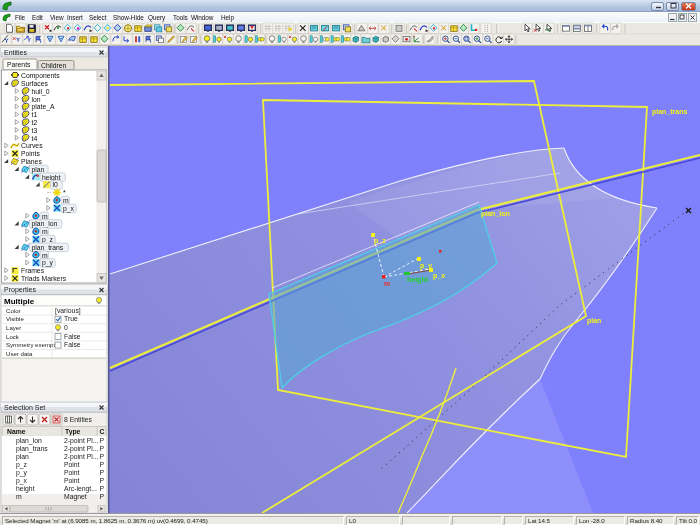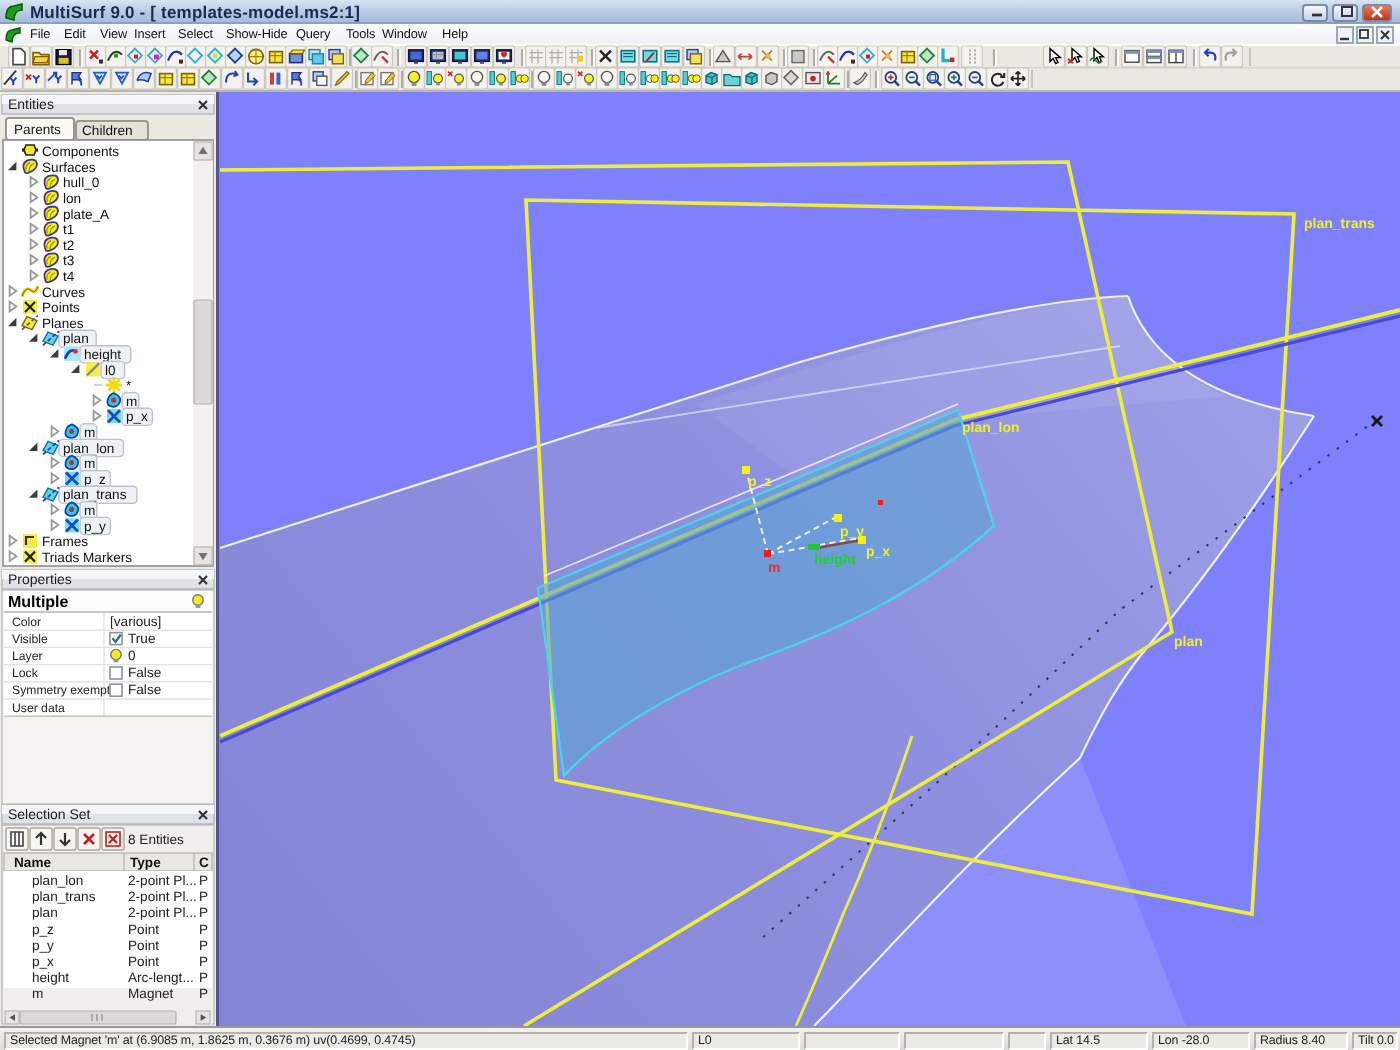--- a/index.html
+++ b/index.html
@@ -7,21 +7,20 @@
 #menubar{position:absolute;left:0;top:12px;width:700px;height:11px;background:linear-gradient(#fbfcfd,#eef1f5);border-bottom:1px solid #d0d0cc}
 #menubar span{position:absolute;top:2px;font-size:6.4px;letter-spacing:-0.05px;color:#111}
 .winbtn{position:absolute;top:1.5px;width:13px;height:9px;border:1px solid #7a8aa8;border-radius:2px;background:linear-gradient(#f4f8fc,#c2d2e8)}
 #statusbar{position:absolute;left:0;top:513px;width:700px;height:12px;background:linear-gradient(#f4f3f0,#dedbd4);border-top:1px solid #9a97a0;font-size:6.2px;letter-spacing:-0.05px;color:#222}
 #statusbar .seg{position:absolute;top:1.5px;height:9px;border:1px solid #b5b2ab;border-right-color:#fff;border-bottom-color:#fff;background:#eceae4;overflow:hidden;white-space:nowrap;padding-left:2px;line-height:8.5px}
 </style></head><body>
 <div id="titlebar">
     <svg style="position:absolute;left:2px;top:1px" width="11" height="10">
       <path d="M1,8 Q1,2 5,2 L9,1 L9,4 Q5,4 5,9 Z" fill="#18a018" stroke="#0a5a0a" stroke-width="0.8"></path>
     </svg>
-    <span class="t">MultiSurf 9.0 - [ templates-model.ms2:1]</span>
     <span class="winbtn" style="left:651px"></span>
     <span class="winbtn" style="left:666px"></span>
     <span class="winbtn" style="left:681px;width:15px;background:linear-gradient(#e87a5a,#c23218)"></span>
     <svg style="position:absolute;left:653px;top:2px" width="44" height="8">
       <path d="M3,5.5 h5" stroke="#334" stroke-width="1.4"></path>
       <rect x="18" y="1.5" width="5" height="4.5" fill="none" stroke="#334" stroke-width="1"></rect>
       <path d="M33,1.5 l5,5 m0,-5 l-5,5" stroke="#fff" stroke-width="1.3"></path>
     </svg>
   </div>
 <div id="menubar">

